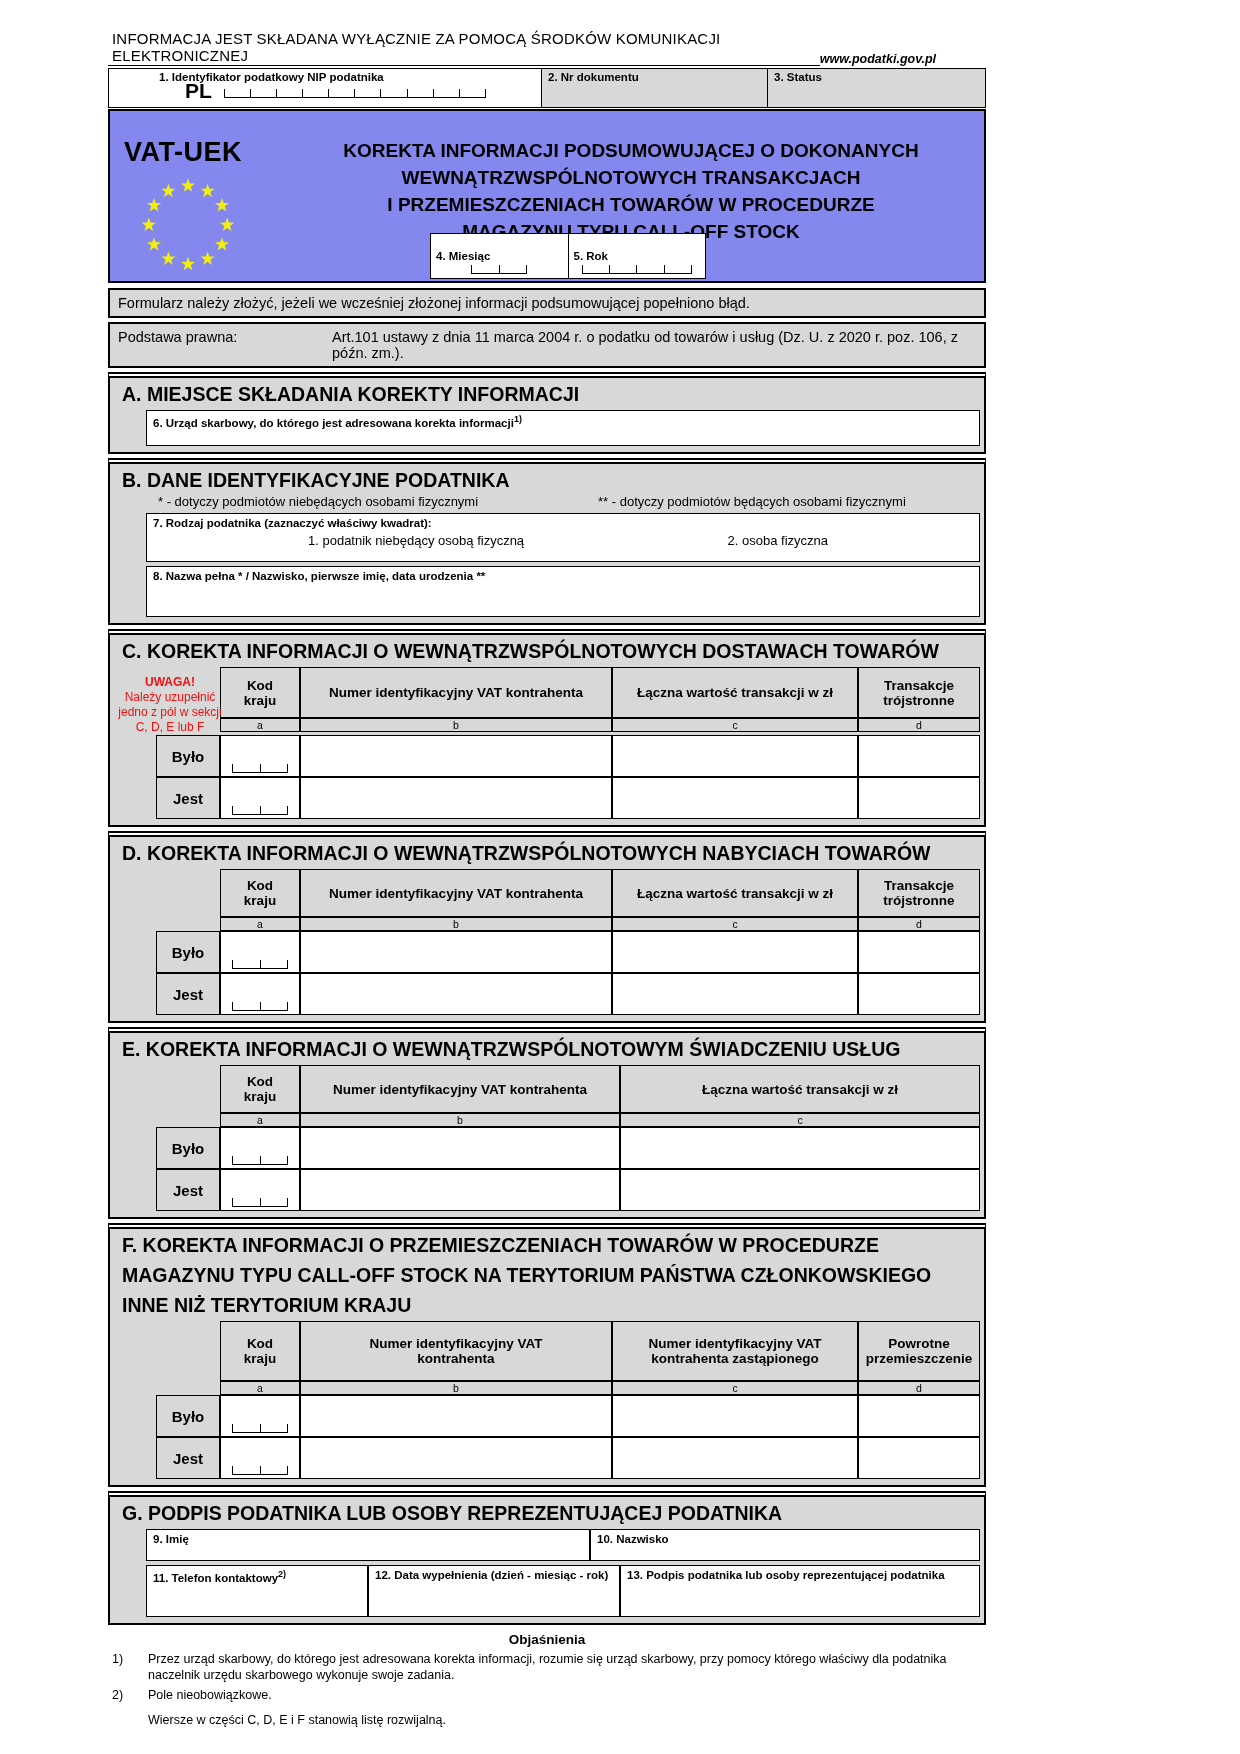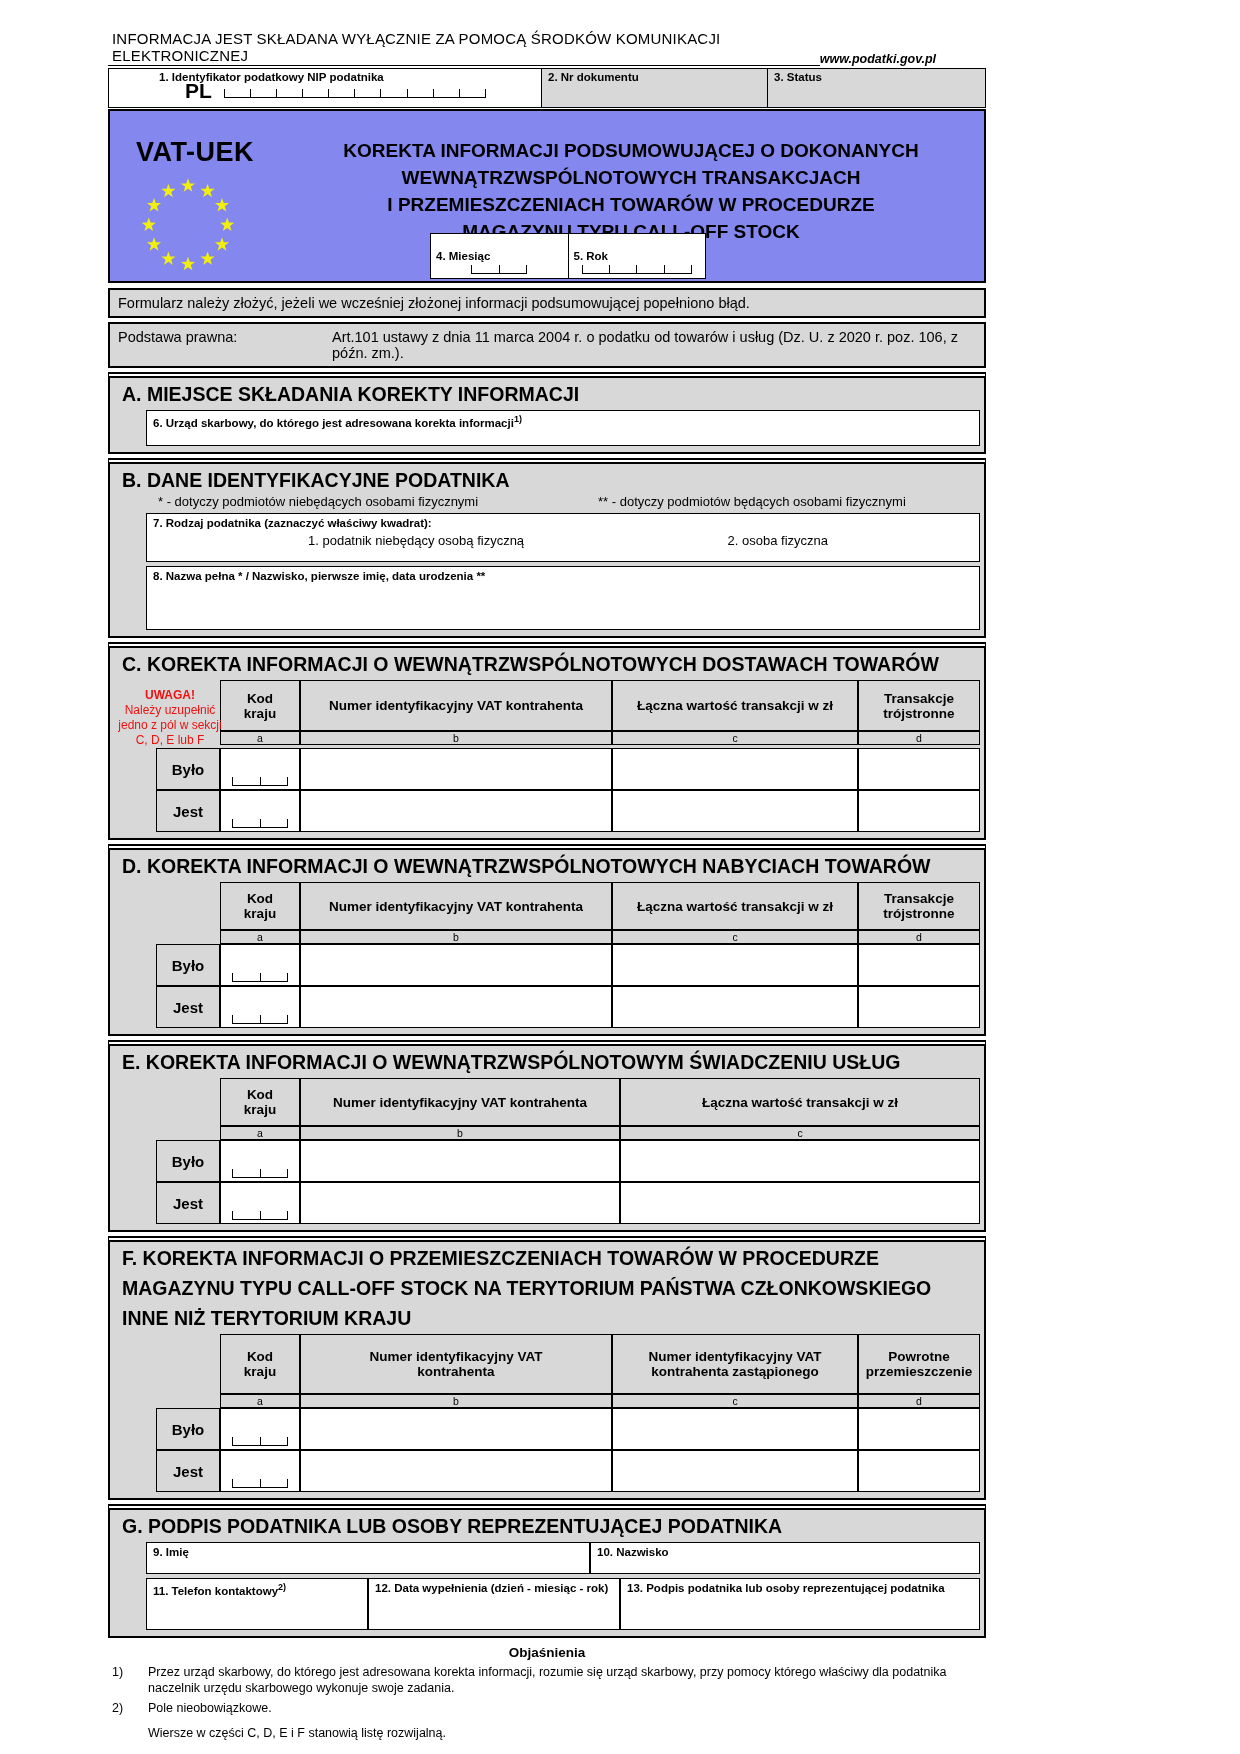--- a/index.html
+++ b/index.html
@@ -25,40 +25,40 @@
   .statusbox { flex:1; background:#d8d8d8; }
   .nipline { display:flex; align-items:flex-end; gap:12px; margin-left:26px; margin-top:-3px; }
   .pl { font-size:21px; font-weight:bold; line-height:1; }
   .comb { display:flex; height:9px; }
   .comb span { flex:1; border-left:1px solid #000; border-bottom:1px solid #000; }
   .comb span:last-child { border-right:1px solid #000; }
   .comb-nip { width:262px; margin-bottom:3px; }
 
   
   .banner { position:relative; border:2px solid #000; height:174px; margin-top:1px; }
-  .formcode { position:absolute; left:26px; top:26px; font-size:27px; font-weight:bold; letter-spacing:.5px; }
+  .formcode { position:absolute; left:14px; top:26px; font-size:27px; font-weight:bold; letter-spacing:.5px; }
   .stars { position:absolute; left:22px; top:58px; }
   .btitle { margin:26px 10px 0 178px; text-align:center; font-weight:bold; font-size:19px; line-height:27px; }
   .periodbox { position:absolute; left:320px; top:122px; width:276px; height:46px; background:#fff; border:1.5px solid #000; display:flex; }
   .pcell { flex:1; position:relative; padding:16px 5px; border-right:1.5px solid #000; }
   .pcell:last-child { border-right:none; }
   .comb-month { position:absolute; bottom:4px; left:50%; transform:translateX(-50%); width:56px; }
   .comb-year { position:absolute; bottom:4px; left:50%; transform:translateX(-50%); width:110px; }
 
   
   .inforow { border:2px solid #000; background:#d8d8d8; margin-top:5px; padding:5px 8px; font-size:14.5px; }
   .legalrow { display:flex; margin-top:4px; }
   .legal-label { width:214px; flex:none; }
 
   
   .section { border:2px solid #000; border-top:6px double #000; background:#d8d8d8 ; background-clip:padding-box; margin-top:4px; padding-bottom:6px; }
   .stitle { font-size:19.5px; font-weight:bold; padding:5px 8px 4px 12px; }
   .stitle2 { margin-top:-2px; }
   .fieldbox { background:#fff; border:1px solid #000; margin:0 4px 0 36px; padding:3px 6px; }
-  .h34 { height:36px; } .h58 { height:64px; }
+  .h34 { height:36px; } .h58 { height:51px; }
 
   .bnotes { display:flex; font-size:13px; padding:0 0 4px 48px; margin-top:-2px; }
   .bnote1 { width:440px; }
   .optline { display:flex; font-size:13px; padding:4px 0 10px; }
   .opt1 { margin-left:155px; }
   .opt2 { margin-left:auto; margin-right:145px; }
 
   
   .gtable { display:grid; margin-right:4px;padding-left:10px; }
   .gt5 { grid-template-columns:100px 80px 1fr 246px 122px; }

